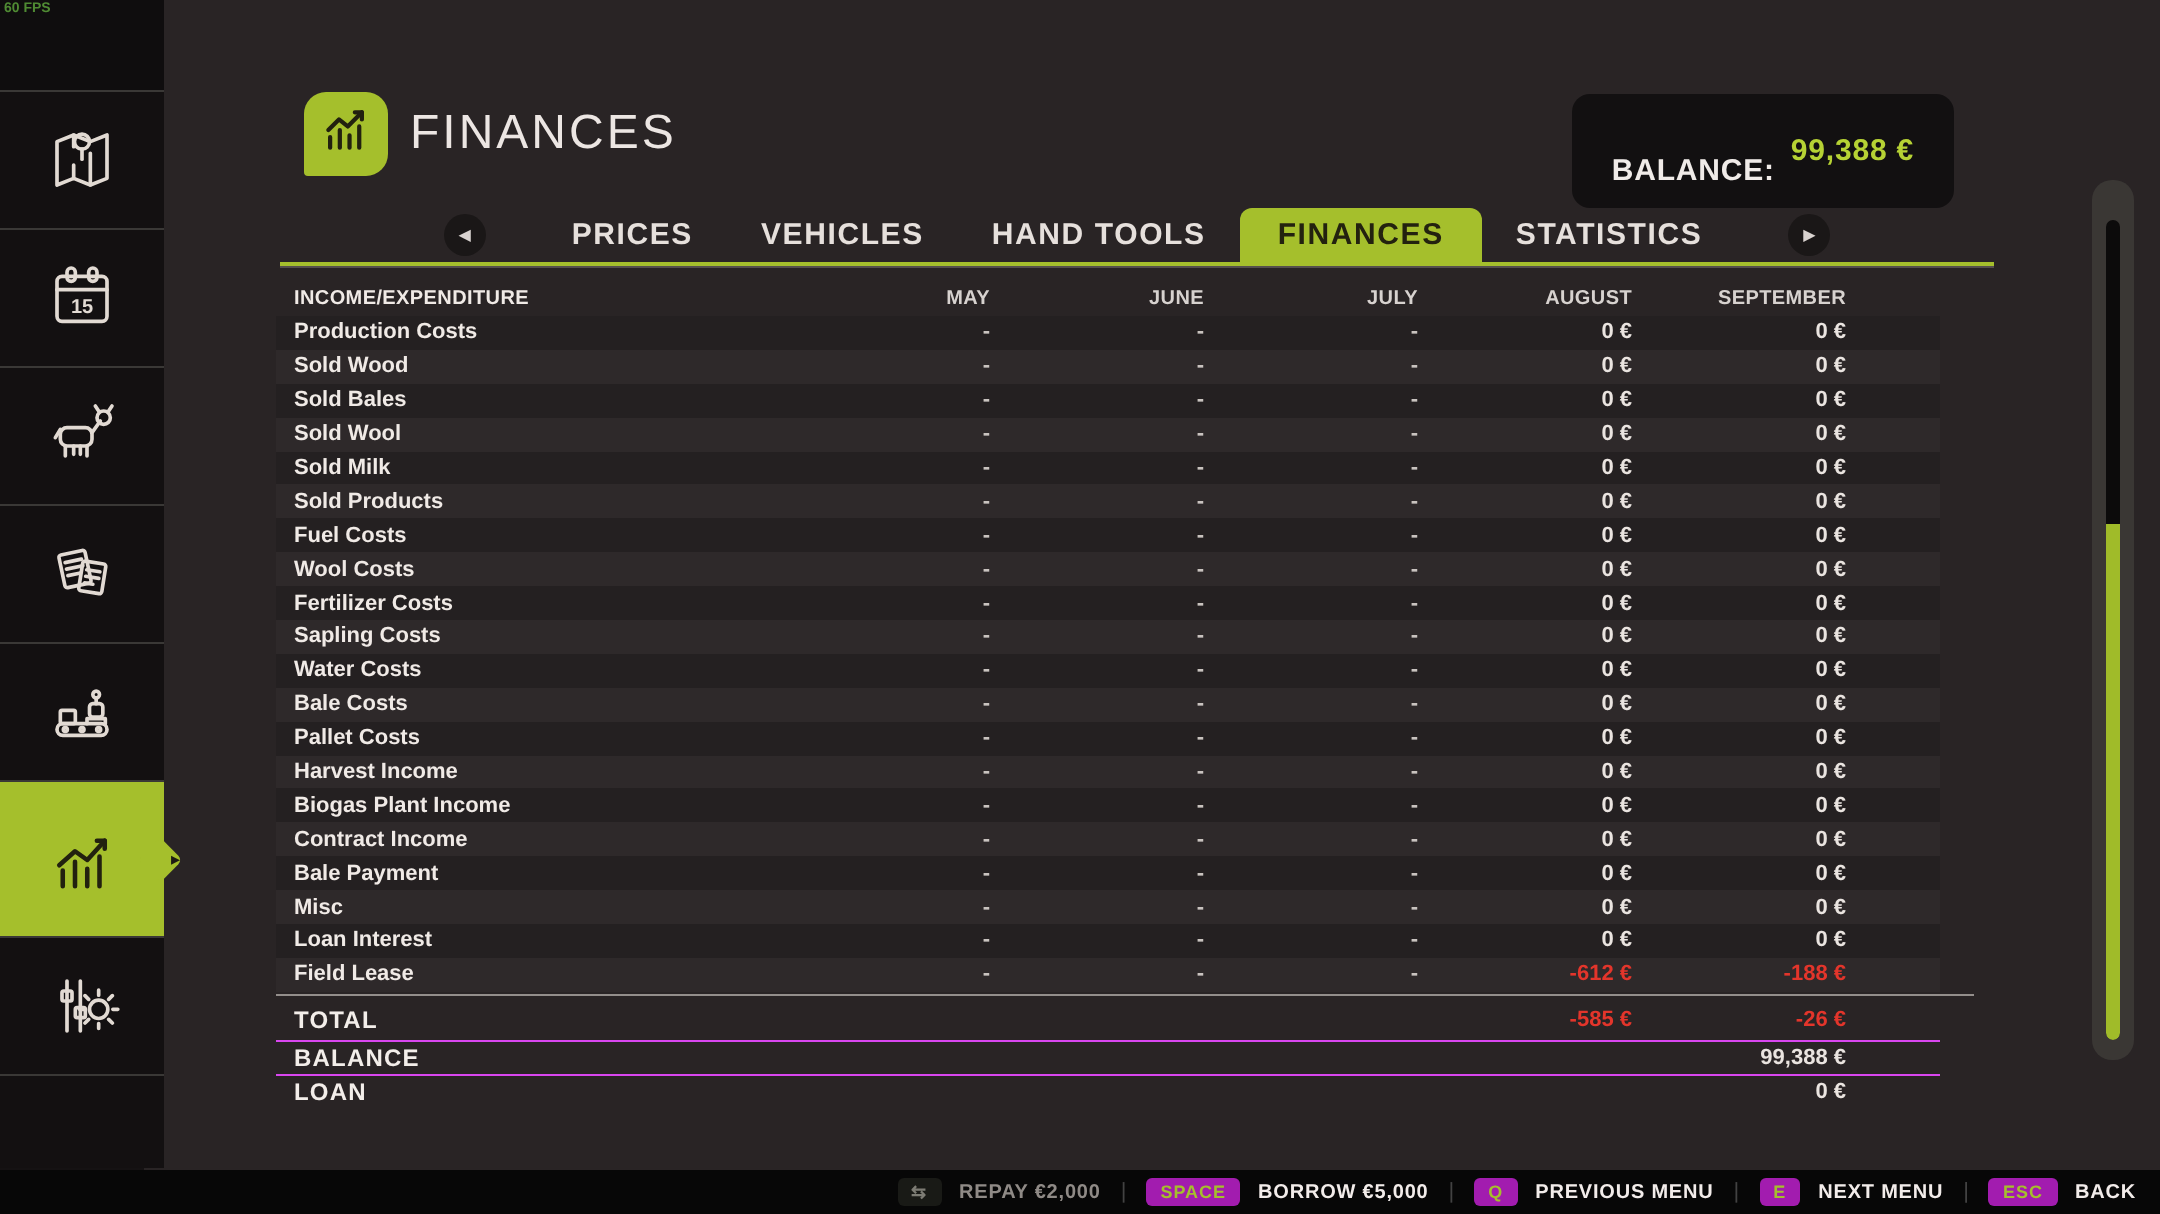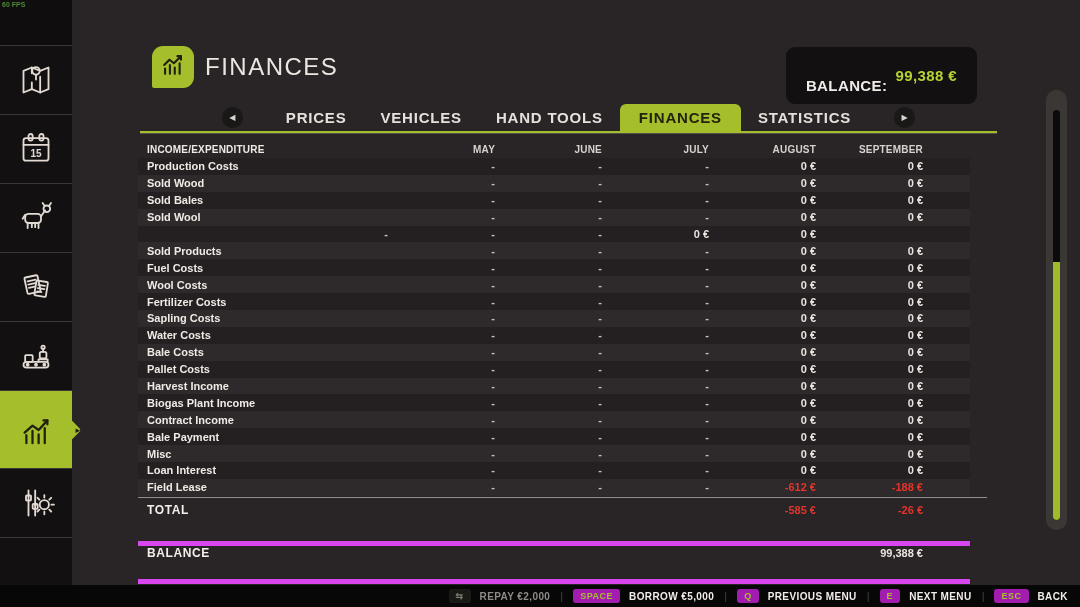--- a/index.html
+++ b/index.html
@@ -2,21 +2,21 @@
 <html><head>
 <meta charset="utf-8">
 <style>
   html,body{margin:0;padding:0;background:#000;}
   .screen{position:relative;width:1080px;height:607px;background:#292425;overflow:hidden;
           font-family:"Liberation Sans",sans-serif;-webkit-font-smoothing:antialiased;}
   .fps{position:absolute;left:2px;top:1px;font-size:7px;font-weight:bold;color:#4f8a33;z-index:9;}
 
   
   .sidebar{position:absolute;left:0;top:0;width:72px;height:585px;background:#151213;z-index:5;}
-  .tile{position:relative;width:72px;display:flex;align-items:center;justify-content:center;
+  .tile{position:relative;width:82px;display:flex;align-items:center;justify-content:center;
         box-sizing:border-box;border-bottom:1px solid #3a3836;background:#131011;}
   .tile.spacer{height:46px;background:#0f0d0e;}
   .tile.item{height:69px;cursor:pointer;}
   .tile.active{height:78px;background:#a5bf2c;border-bottom:1px solid #3a3836;}
   .tile.filler{height:46px;border-bottom:none;}
   .tile svg{display:block;}
   .notch{position:absolute;right:-6px;top:50%;width:16px;height:16px;margin-top:-8px;
          background:#a5bf2c;border-radius:3px;transform:rotate(45deg);}
   .notch-arrow{position:absolute;right:-8px;top:50%;transform:translateY(-54%);
          font-size:9px;color:#1d1b14;z-index:2;}
@@ -54,21 +54,21 @@
   .t-row:nth-child(even){background:#242021;}
   .cell{text-align:right;font-size:11px;font-weight:bold;color:#eae4e0;white-space:nowrap;}
   .cell.lbl{text-align:left;padding-left:9px;color:#f0eae6;}
   .cell.dash{color:#c9c3bf;}
   .cell.neg{color:#e3352b;}
   .t-divider{width:849px;height:1px;background:#938e8b;margin-top:1px;}
   .s-row{height:17px;margin-top:0;}
   .s-row.first{height:20px;margin-top:2px;}
   .s-row .lbl{font-size:12px;letter-spacing:.6px;color:#f3eeea;}
   .s-row{border-top:1px solid transparent;}
-  .s-row.lined{border-top:5px solid #d946ef;margin-top:21px;}
+  .s-row.lined{border-top:1px solid #d946ef;}
 
   
   .scrollstrip{position:absolute;left:1046px;top:90px;width:21px;height:440px;background:#3a3734;
        border-radius:10px;}
   .scrolltrack{position:absolute;left:7px;top:20px;width:7px;height:410px;border-radius:3.5px;
        overflow:hidden;}
   .track-empty{width:7px;height:152px;background:#0c0b0b;}
   .track-thumb{width:7px;height:258px;background:#a0bb29;border-radius:0 0 3.5px 3.5px;cursor:pointer;}
 
   
@@ -237,20 +237,21 @@
       </div>
       <div class="t-grid t-row">
         <div class="cell lbl">Sold Wool</div>
         <div class="cell dash">-</div>
         <div class="cell dash">-</div>
         <div class="cell dash">-</div>
         <div class="cell">0 €</div>
         <div class="cell">0 €</div>
       </div>
       <div class="t-grid t-row">
+        <div class="cell lbl">Sold Milk</div>
         <div class="cell dash">-</div>
         <div class="cell dash">-</div>
         <div class="cell dash">-</div>
         <div class="cell">0 €</div>
         <div class="cell">0 €</div>
       </div>
       <div class="t-grid t-row">
         <div class="cell lbl">Sold Products</div>
         <div class="cell dash">-</div>
         <div class="cell dash">-</div>

